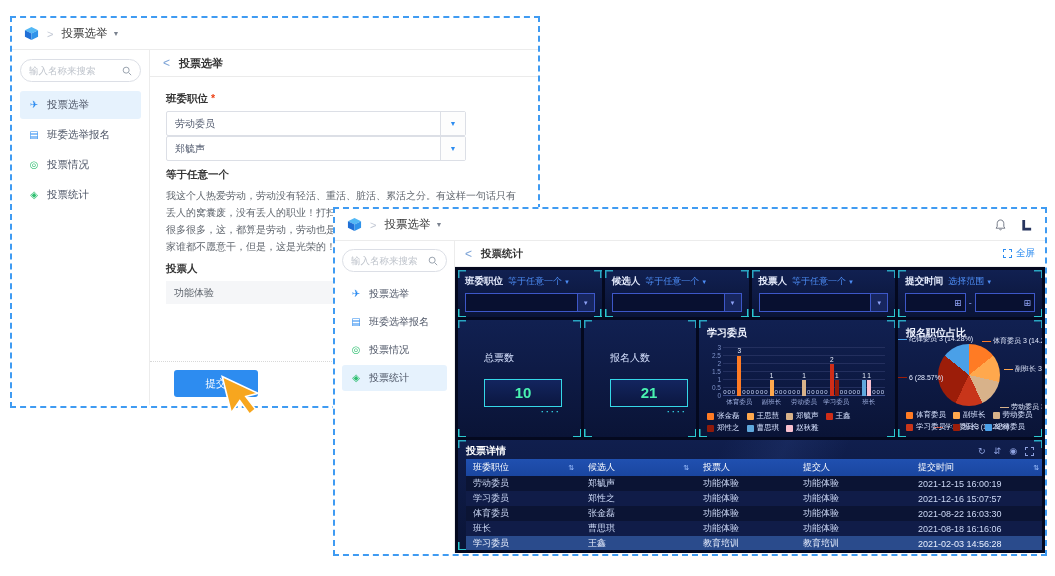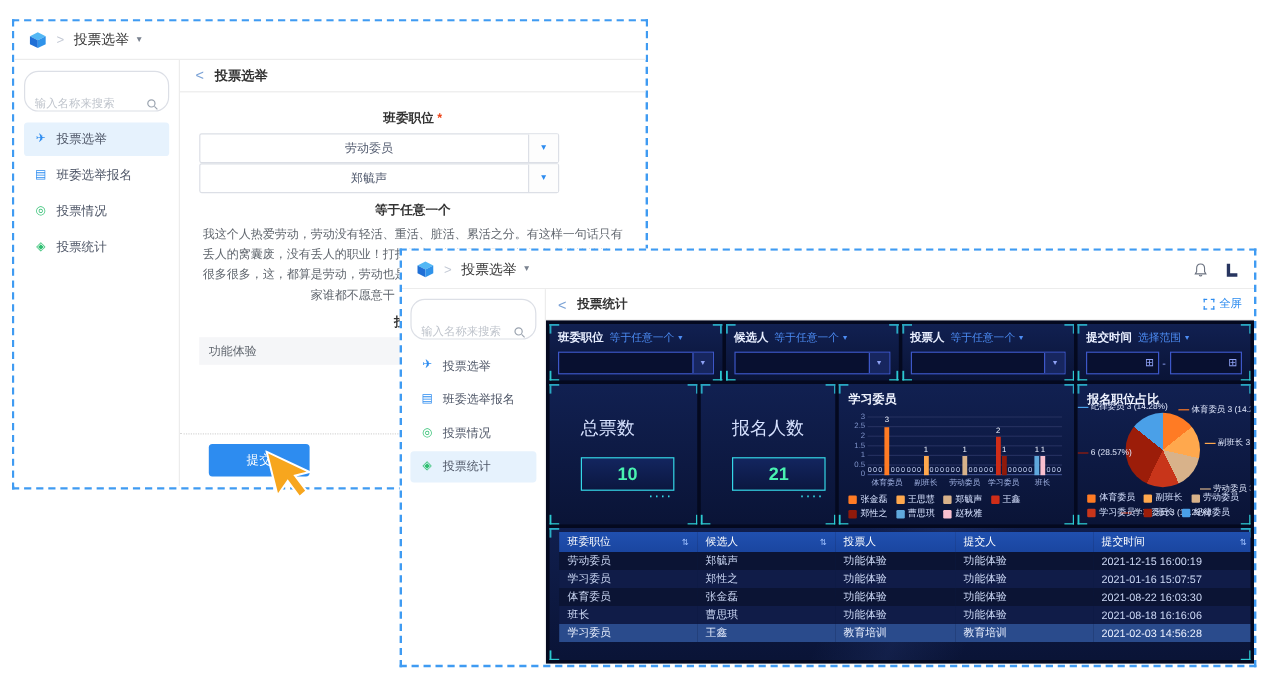--- a/index.html
+++ b/index.html
@@ -13,37 +13,37 @@
 
   .app-header{display:flex;align-items:center;height:32px;padding:0 12px;border-bottom:1px solid #ececec;background:#fff;}
   .crumb-sep{color:#c2c8d4;font-size:11px;margin:0 8px;}
   .crumb{font-size:11.5px;color:#333;}
   .crumb-caret{font-size:7px;color:#7a828f;margin-left:5px;}
   .hdr-right{margin-left:auto;display:flex;align-items:center;gap:14px;}
 
   .win-body{display:flex;height:calc(100% - 33px);}
   .sidebar{width:138px;border-right:1px solid #ececec;padding:9px 8px;background:#fff;flex:none;}
   .win2 .sidebar{width:120px;padding:8px 7px;}
-  .search{display:flex;align-items:flex-end;height:34px;border:1px solid #dcdfe6;border-radius:12px;padding:0 8px;background:#fff;}
+  .search{display:flex;align-items:center;height:23px;border:1px solid #dcdfe6;border-radius:12px;padding:0 8px;background:#fff;}
   .search input{border:none;outline:none;flex:1;min-width:0;font-size:9.5px;color:#555;background:transparent;font-family:inherit;}
   .search input::placeholder{color:#bfc4cc;}
   .m-item{display:flex;align-items:center;gap:7px;height:28px;padding:0 8px;border-radius:3px;font-size:10.5px;color:#4d5566;cursor:pointer;margin-top:2px;}
   .win2 .m-item{height:26px;font-size:10px;}
   .m-item.sel{background:#e6f2fd;}
   .m-ico{width:12px;text-align:center;font-size:10px;line-height:1;}
   .ico-blue{color:#2d8cf0;}
   .ico-green{color:#2fbf71;}
   nav.menu{margin-top:9px;}
 
   
   .main1{flex:1;position:relative;min-width:0;}
   .page-title{display:flex;align-items:center;height:27px;padding:0 13px;border-bottom:1px solid #ebebeb;font-size:11px;}
   .back{color:#7ba2d6;font-size:12px;margin-right:9px;cursor:pointer;}
   .pt-text{font-weight:bold;color:#333;}
-  .form{padding:8px 16px 0 16px;text-align:center;}
+  .form{padding:8px 16px 0 16px;}
   .f-label{font-size:10.5px;font-weight:bold;color:#333;margin:7px 0 5px;}
   .req{color:#ed4014;margin-left:3px;}
   .select{width:300px;height:25px;border:1px solid #dcdfe6;border-radius:2px;display:flex;align-items:center;background:#fff;font-size:10px;color:#515a6e;}
   .sel-val{padding-left:8px;flex:1;}
   .dd-btn{width:25px;height:100%;border-left:1px solid #dcdfe6;display:flex;align-items:center;justify-content:center;color:#2d8cf0;font-size:7px;cursor:pointer;background:#fdfdfd;}
   .speech{font-size:10px;color:#60666e;line-height:1.7;margin-top:2px;}
   .readonly{height:23px;background:#f5f6f8;display:flex;align-items:center;padding-left:8px;font-size:10px;color:#60666e;margin-top:1px;}
   .form-footer{position:absolute;left:0;right:0;bottom:0;border-top:1px dotted #d8d8d8;padding:8px 0 8px 24px;background:#fff;}
   .submit-btn{width:84px;height:27px;background:#2d8cf0;border:none;border-radius:3px;color:#fff;font-size:10.5px;cursor:pointer;font-family:inherit;}
 
@@ -78,21 +78,21 @@
   .finput{margin-top:5px;height:19px;background:#081030;border:1px solid #3d57c8;display:flex;align-items:center;}
   .fval{flex:1;font-size:9px;color:#cfe0ff;padding-left:5px;}
   .fdd{width:17px;height:100%;margin-left:auto;border-left:1px solid #3d57c8;background:#17265f;color:#8fa2f5;font-size:6px;display:flex;align-items:center;justify-content:center;cursor:pointer;}
   .frange{margin-top:5px;display:flex;align-items:center;gap:3px;}
   .frange .finput{margin-top:0;flex:1;min-width:0;}
   .cal{color:#8fa2f5;font-size:9px;margin:0 3px;cursor:pointer;}
   .dash-sep{color:#8fa2f5;font-size:9px;}
 
   .stats-row{display:grid;grid-template-columns:123px 112px 196px 1fr;gap:3px;flex:1;min-height:0;}
   .stat-panel{display:flex;flex-direction:column;justify-content:center;padding-left:26px;}
-  .stat-label{font-size:15px;color:#d7e2ff;margin-bottom:14px;}
+  .stat-label{font-size:10px;color:#d7e2ff;margin-bottom:14px;}
   .stat-box{width:78px;height:28px;border:1px solid #35d8e8;background:linear-gradient(180deg,#13255f,#0b1740);color:#49f2b1;font-size:15px;font-weight:bold;display:flex;align-items:center;justify-content:center;position:relative;}
   .stat-box::after{content:"····";position:absolute;right:0;bottom:-11px;color:#35d8e8;font-size:9px;letter-spacing:2px;}
 
   .chart-panel{padding:6px 8px 4px;display:flex;flex-direction:column;overflow:hidden;}
   .p-title{font-size:10px;font-weight:bold;color:#f0f4ff;flex:none;}
   .bar-plot{position:relative;flex:1;margin:8px 2px 0 16px;min-height:0;}
   .gridline{position:absolute;left:0;right:0;height:1px;background:#232f5e;}
   .gridline.axis{background:#3a4a86;}
   .ytick{position:absolute;left:-15px;width:13px;text-align:right;font-size:6.5px;color:#7e92c8;line-height:1;}
   .bargroup{position:absolute;bottom:0;height:100%;display:flex;align-items:flex-end;justify-content:center;gap:1px;}
@@ -462,20 +462,29 @@
                 </span>
                 <span class="lg-item">
                   <span class="lg-sw" style="background: rgb(74, 160, 232);"></span>
                   <span>纪律委员</span>
                 </span>
               </div>
           </div>
         </div>
 
         <div class="panel table-panel">
+          <div class="t-head">
+            <span class="t-title">投票详情</span>
+            <span class="t-icons">
+              <span>↻</span>
+              <span>⇵</span>
+              <span>◉</span>
+              <span class="fs-icon lt"></span>
+            </span>
+          </div>
           <table>
             <thead>
                 <tr id="thead-row">
                   <th style="width: 115px;">
                     <span class="th-inner">
                       <span>班委职位</span>
                       <span class="sort">⇅</span>
                     </span>
                   </th>
                   <th style="width: 115px;">
@@ -510,21 +519,21 @@
                   <td>功能体验</td>
                   <td>功能体验</td>
                   <td>2021-12-15 16:00:19</td>
                   <td></td>
                 </tr>
                 <tr class="even">
                   <td>学习委员</td>
                   <td>郑性之</td>
                   <td>功能体验</td>
                   <td>功能体验</td>
-                  <td>2021-01-16 15:07:57</td>
+                  <td>2021-12-16 15:07:57</td>
                   <td></td>
                 </tr>
                 <tr class="odd">
                   <td>体育委员</td>
                   <td>张金磊</td>
                   <td>功能体验</td>
                   <td>功能体验</td>
                   <td>2021-08-22 16:03:30</td>
                   <td></td>
                 </tr>

